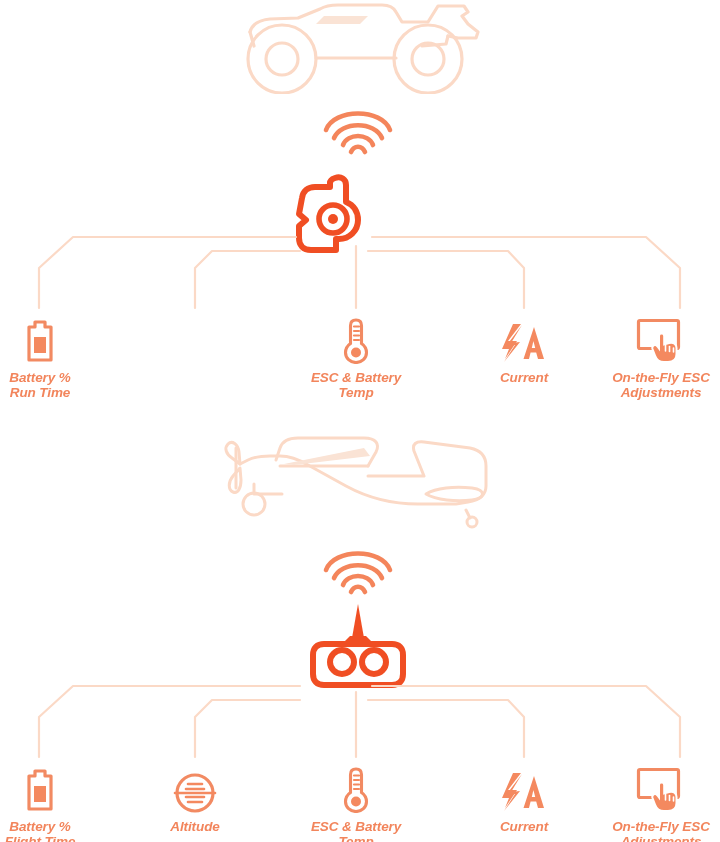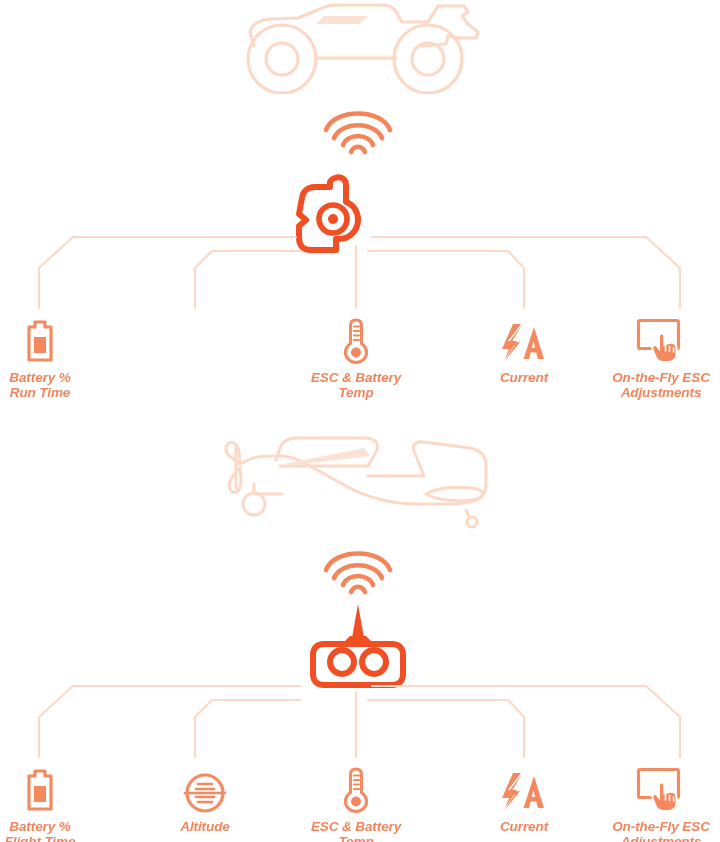--- a/index.html
+++ b/index.html
@@ -217,21 +217,21 @@
     <span class="ico">
       <svg width="30" height="46" viewBox="0 0 30 46" fill="none">
         <path d="M10 4 L20 4 L20 9 L26 9 L26 42 L4 42 L4 9 L10 9 Z" stroke="#f28a62" stroke-width="3.2" stroke-linejoin="round" fill="none"></path>
         <rect x="9" y="19" width="12" height="16" fill="#f4895f"></rect>
       </svg>
     </span>
     <span class="lbl">Battery %
 Flight Time</span>
   </div>
 
-  <div class="node" style="left:165px;top:757px;width:80px;">
+  <div class="node" style="left:155px;top:757px;width:80px;">
     <span class="ico">
       <svg width="44" height="44" viewBox="0 0 44 44" fill="none">
         <circle cx="22" cy="24" r="18" stroke="#f28a62" stroke-width="3.2" fill="none"></circle>
         <g stroke="#f4895f" stroke-width="2.6" stroke-linecap="round">
           <path d="M15 15 H29"></path>
           <path d="M13 20 H31"></path>
           <path d="M2 24 H42"></path>
           <path d="M13 28 H31"></path>
           <path d="M15 33 H29"></path>
         </g>

